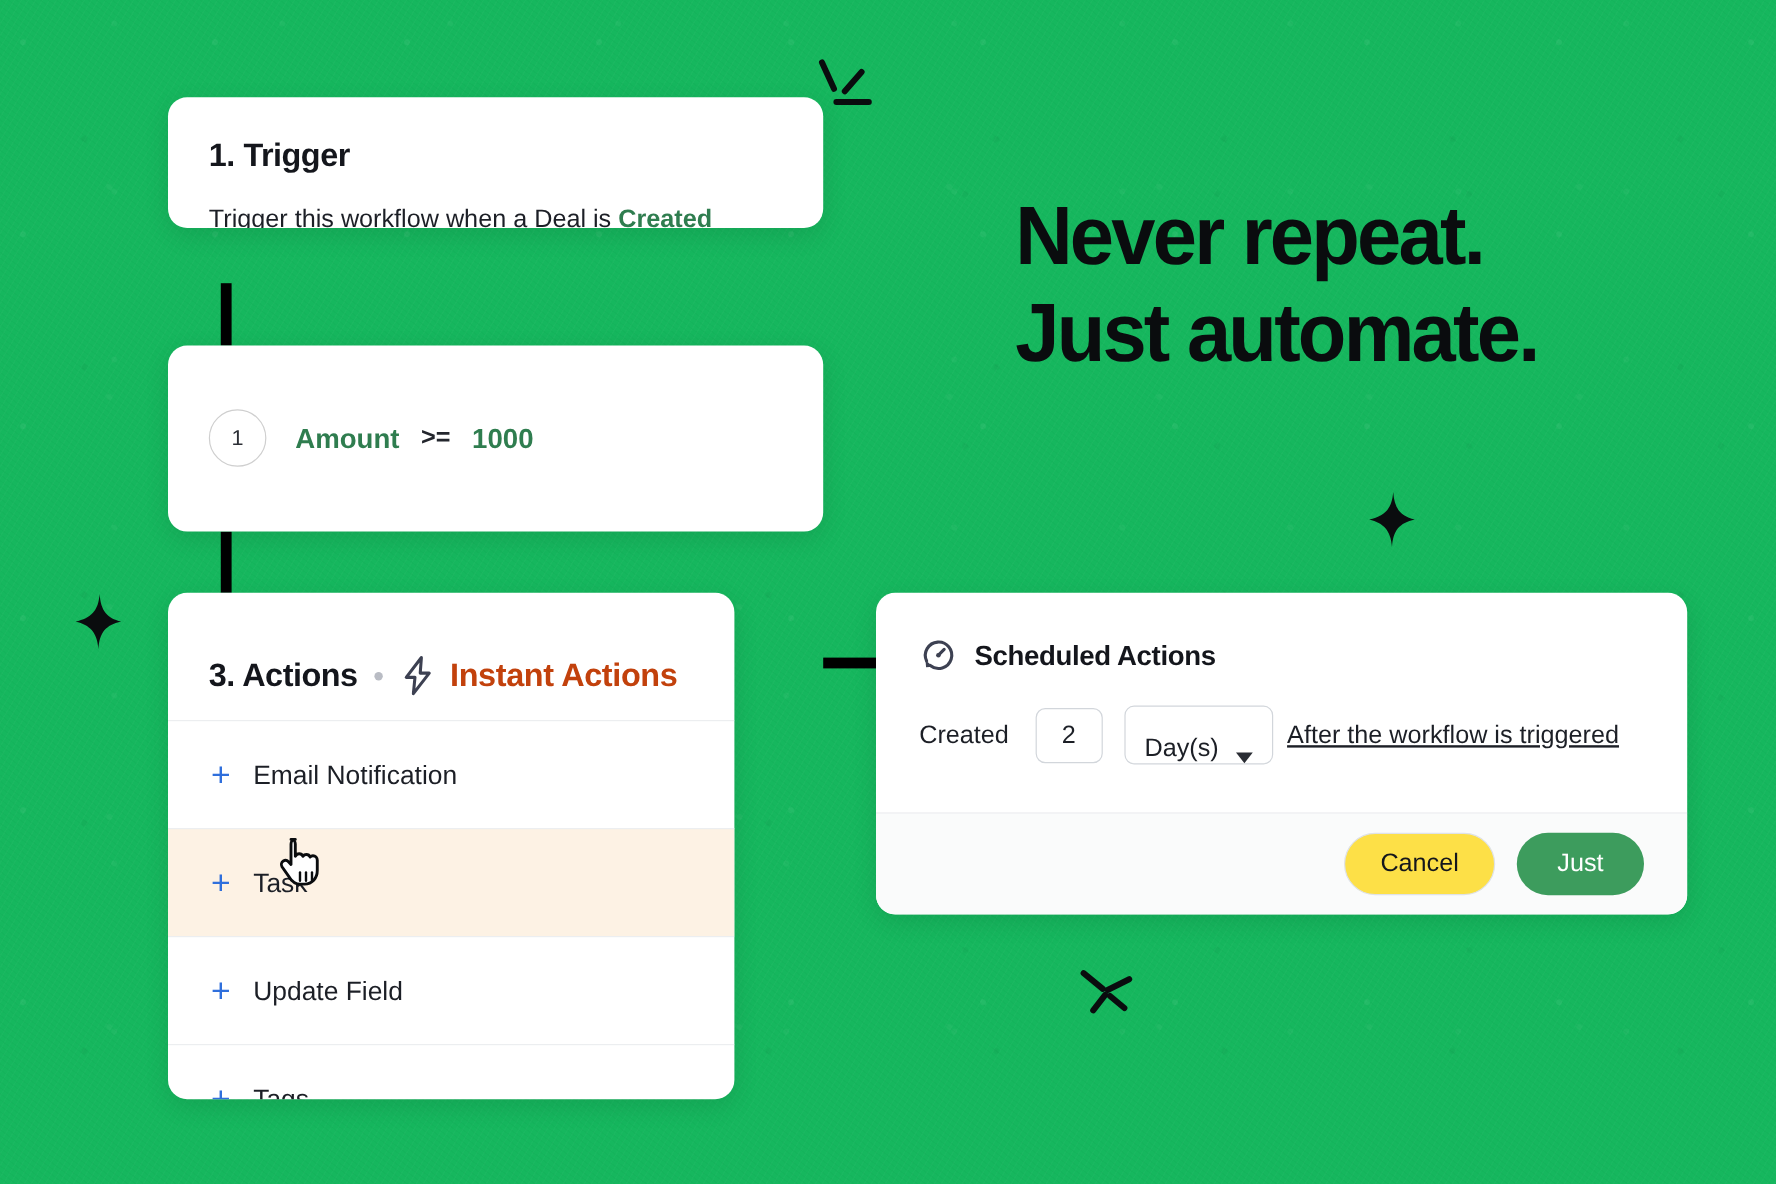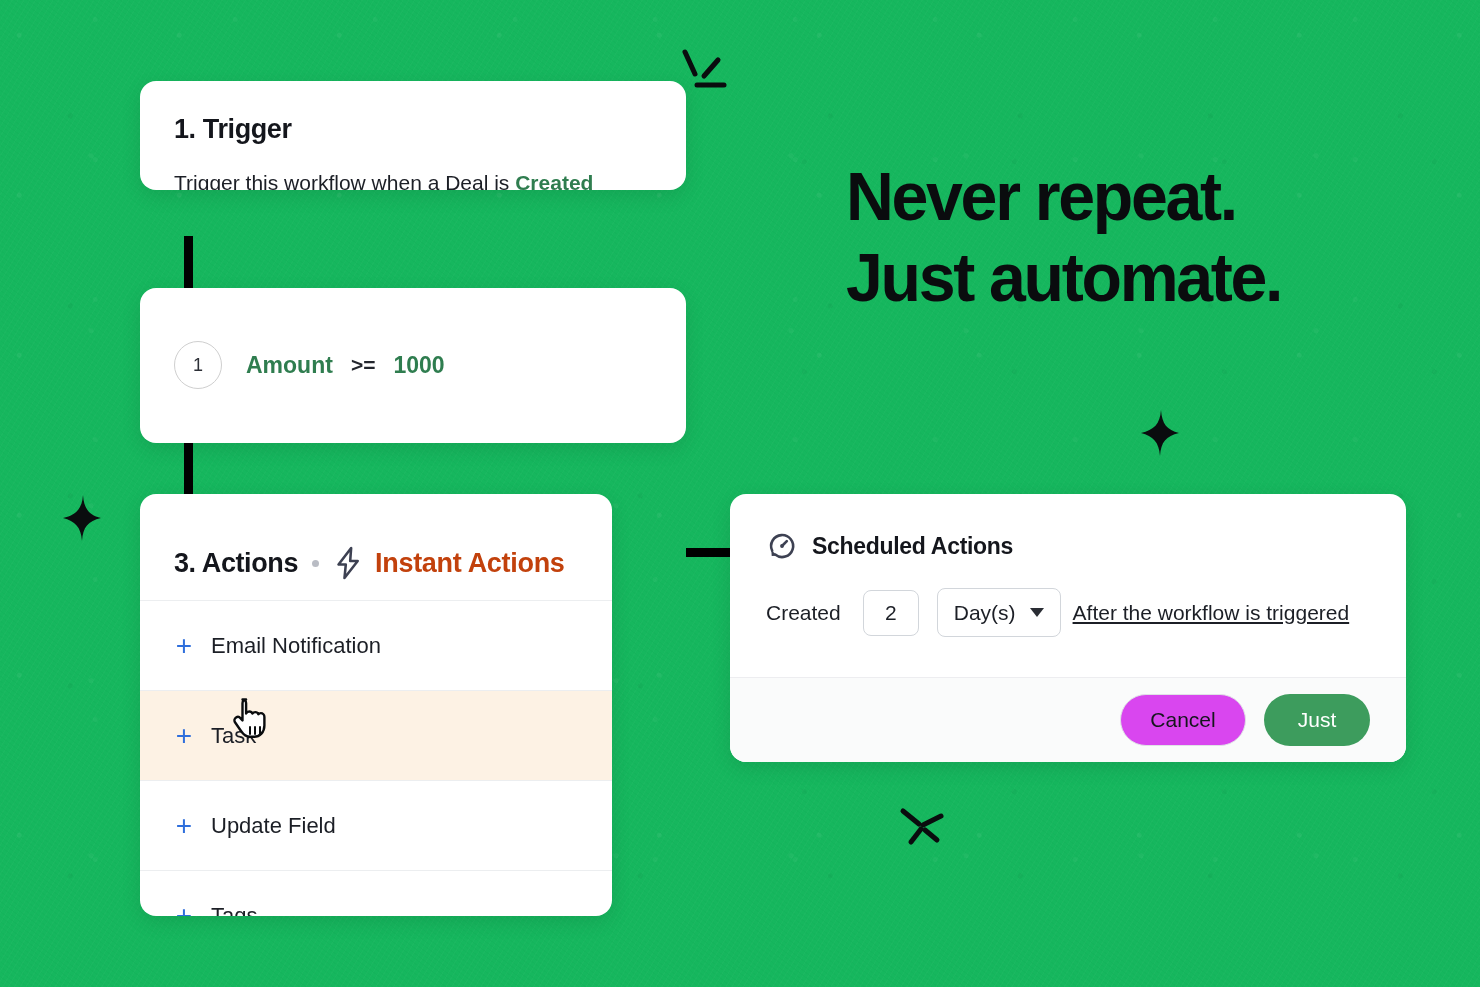--- a/index.html
+++ b/index.html
@@ -164,21 +164,21 @@
     display: flex; align-items: center; justify-content: center;
     font-size: 21px; color: #1c1f26;
     background: #fff;
   }
   .select-box {
     height: 47px;
     border: 1.5px solid #d2d6db;
     border-radius: 8px;
     margin-left: 18px;
     padding: 0 16px;
-    display: flex; align-items: center;
+    display: flex; align-items: flex-end;
     font-size: 21px; color: #1c1f26;
     background: #fff;
   }
   .caret {
     margin-left: 14px;
     width: 0; height: 0;
     border-left: 7px solid transparent;
     border-right: 7px solid transparent;
     border-top: 9px solid #2a2d34;
   }
@@ -200,21 +200,21 @@
   .btn {
     height: 52px;
     border-radius: 26px;
     display: flex; align-items: center; justify-content: center;
     font-size: 21px;
     cursor: pointer;
     box-sizing: border-box;
   }
   .btn-cancel {
     width: 126px;
-    background: #d946ef;
+    background: #fde047;
     border: 1.5px solid #dfe2e6;
     color: #14161c;
   }
   .btn-next {
     width: 106px;
     background: #3d9c5d;
     color: #ffffff;
     border: none;
   }
 

